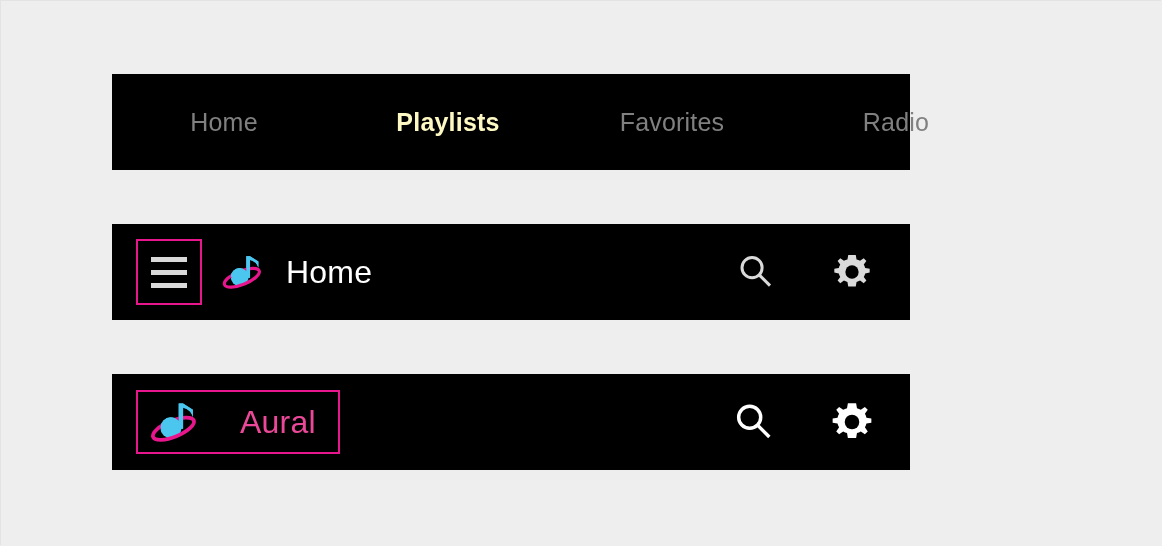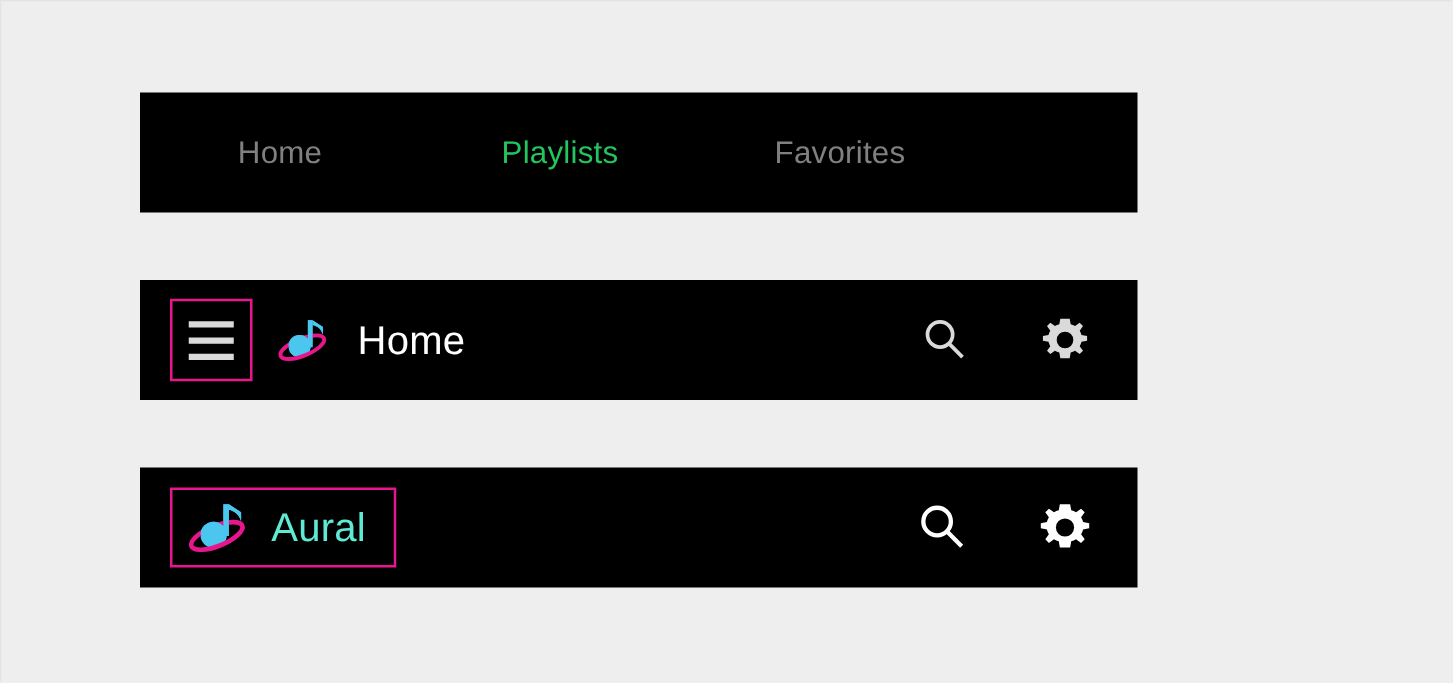--- a/index.html
+++ b/index.html
@@ -43,22 +43,22 @@
   .nav-tab {
     flex: 0 0 auto;
     color: #808080;
     font-size: 25px;
     font-weight: 400;
     letter-spacing: 0.2px;
     white-space: nowrap;
     text-align: center;
   }
   .nav-tab.active {
-    color: #22c55e;
-    font-weight: 400;
+    color: #fef9c3;
+    font-weight: 700;
   }
   #nav-tab-0 { width: 224px; }
   #nav-tab-1 { width: 224px; }
   #nav-tab-2 { width: 224px; }
   #nav-tab-3 { width: 224px; }
 
   
   #app-bar {
     top: 224px;
     height: 96px;
@@ -129,42 +129,43 @@
     align-items: center;
     padding-right: 22px;
     flex: 0 0 auto;
   }
   #brand-bar .logo-wrap {
     width: 56px;
     height: 56px;
     margin-left: 10px;
   }
   .brand-title {
-    color: #5eead4;
+    color: #ec4899;
     font-size: 32px;
     font-weight: 400;
     letter-spacing: 0.2px;
-    margin-left: 13px;
+    margin-left: 36px;
     white-space: nowrap;
   }
   #brand-bar .icon-btn { width: 52px; height: 52px; }
   #brand-bar #search-button-2 { margin-right: 46px; }
   #brand-bar #settings-button-2 { margin-right: 32px; }
 
   svg { display: block; }
 </style>
 </head>
 <body>
 
 <div class="page-frame"></div>
 
 <div class="bar" id="nav-bar">
   <div class="nav-tab" id="nav-tab-0">Home</div>
   <div class="nav-tab active" id="nav-tab-1">Playlists</div>
   <div class="nav-tab" id="nav-tab-2">Favorites</div>
+  <div class="nav-tab" id="nav-tab-3">Radio</div>
 </div>
 
 <div class="bar" id="app-bar">
 
   <div class="menu-button">
     <span class="menu-line"></span>
     <span class="menu-line"></span>
     <span class="menu-line"></span>
   </div>
 

